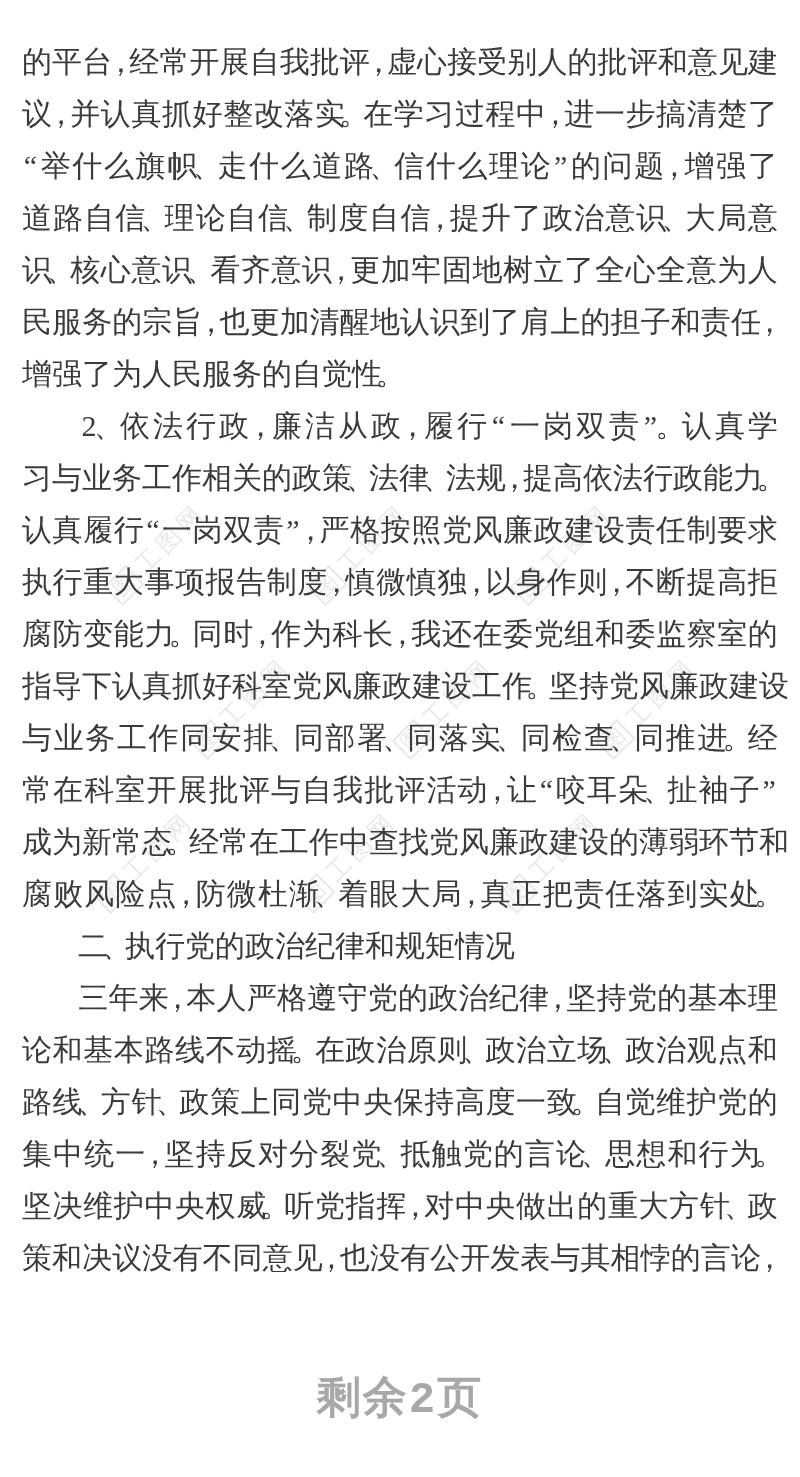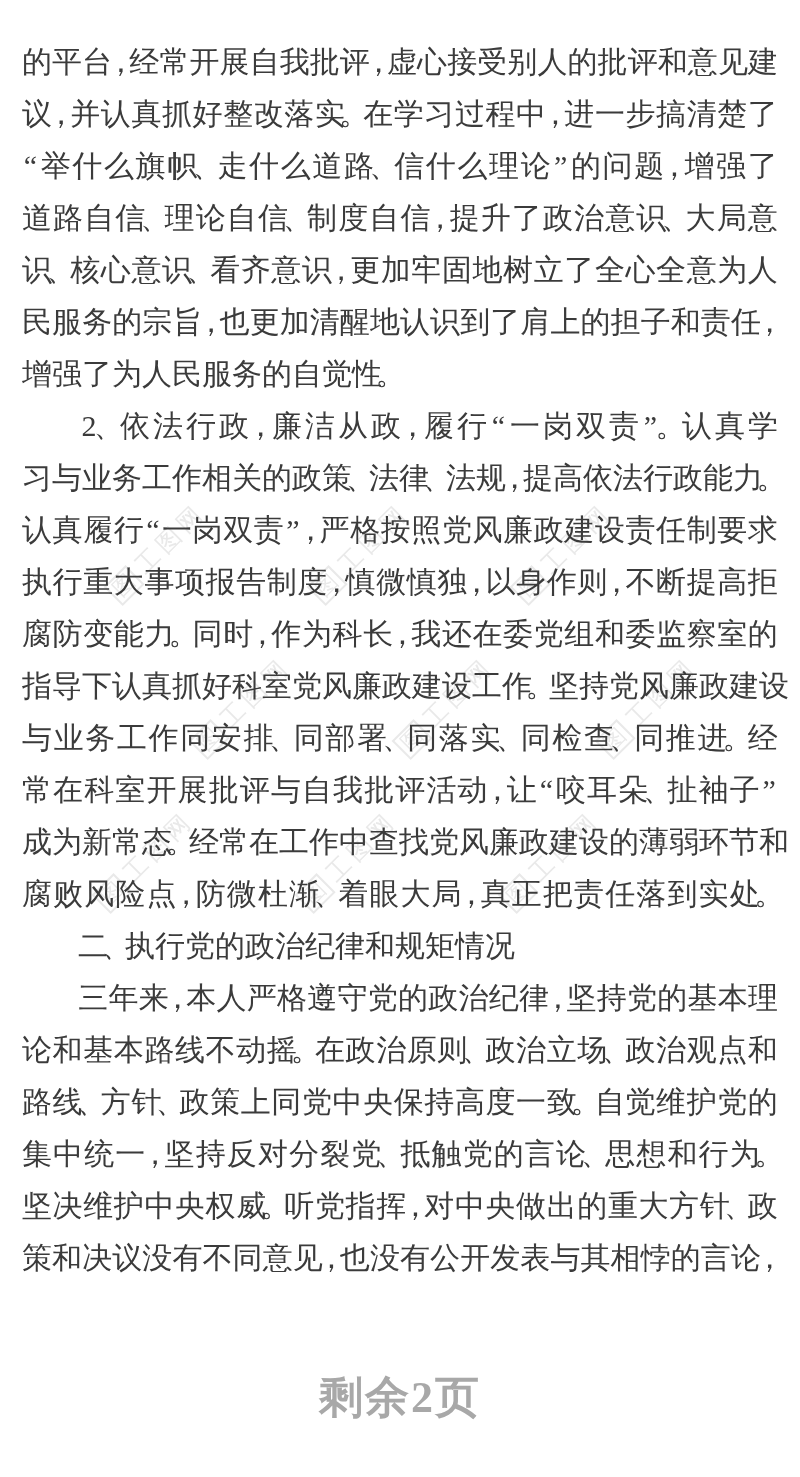--- a/index.html
+++ b/index.html
@@ -64,21 +64,21 @@
   .footer {
     position:absolute;
     z-index:1;
     top:1368px;
     left:0;
     width:100%;
     display:flex;
     justify-content:center;
     align-items:center;
     gap:40px;
-    font-family:Liberation Serif, serif;
+    font-family:Liberation Mono, monospace;
     font-weight:700;
     font-size:44px;
     letter-spacing:2px;
     color:#a8a8a8;
     white-space:nowrap;
   }
 </style>
 </head>
 <body>
 

